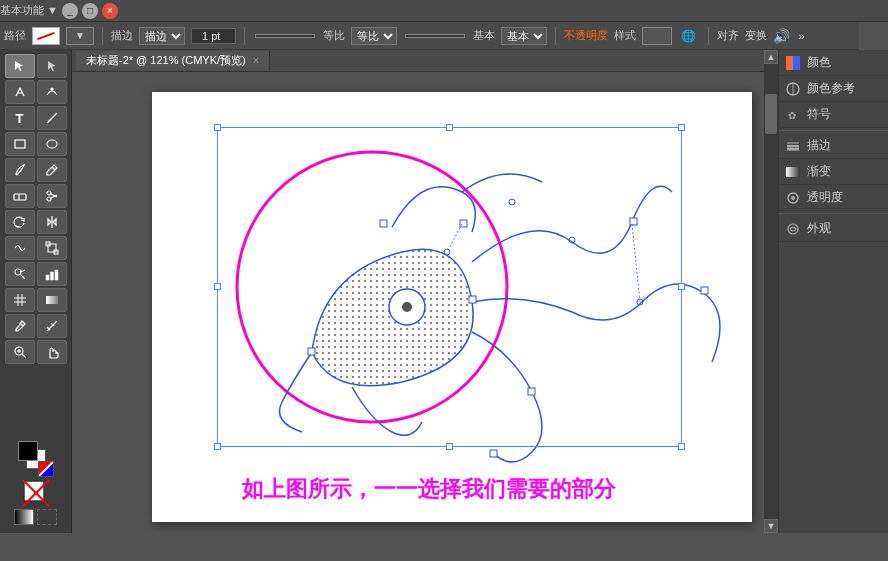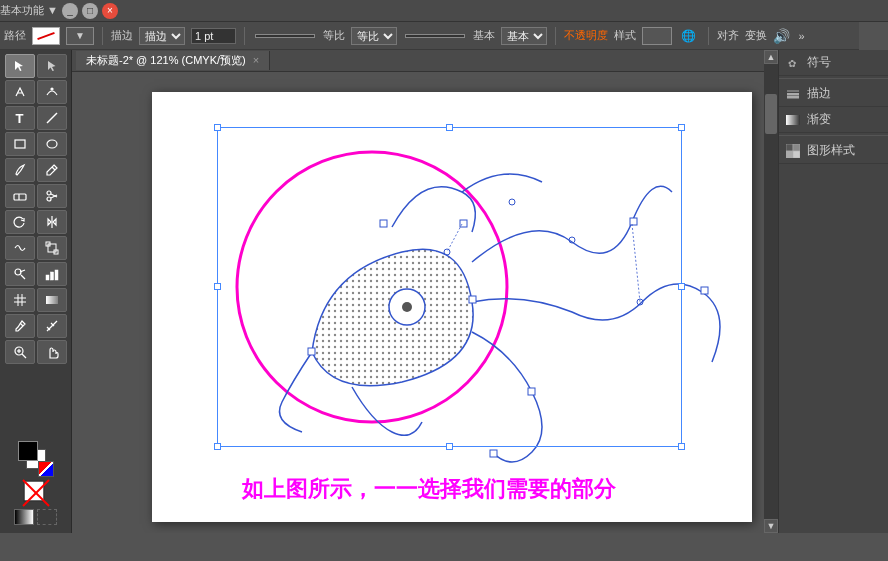--- a/index.html
+++ b/index.html
@@ -14,21 +14,21 @@
     #ai-logo { font-style: italic; font-weight: bold; font-size: 16px; color: #ff9a00; background: #3d0000; padding: 1px 4px; }
     #menu-bar { display: flex; align-items: center; gap: 2px; }
     .menu-item { color: #ccc; padding: 2px 6px; font-size: 12px; cursor: pointer; }
     #titlebar-right { display: flex; align-items: center; gap: 4px; padding-right: 6px; }
     .win-btn { width: 16px; height: 16px; border-radius: 50%; border: none; cursor: pointer; font-size: 10px; display: flex; align-items: center; justify-content: center; }
     #btn-min { background: #aaa; color: #333; }
     #btn-max { background: #aaa; color: #333; }
     #btn-close { background: #e74c3c; color: #fff; }
     .tb-separator { width: 1px; height: 18px; background: #666; margin: 0 2px; }
     .tb-label { color: #ccc; font-size: 11px; }
-    .tb-input { background: #333; border: 1px solid #666; color: #eee; width: 40px; font-size: 11px; padding: 1px 3px; }
+    .tb-input { background: #333; border: 1px solid #666; color: #eee; width: 40px; font-size: 11px; padding: 1px 10px; }
     .tb-select { background: #555; border: 1px solid #777; color: #eee; font-size: 11px; padding: 1px; }
 
     
     #toolbar2 {
       width: 859px; height: 28px; background: #4a4a4a; display: flex; align-items: center; padding: 0 4px; gap: 6px;
       border-bottom: 1px solid #3a3a3a;
     }
 
     
     #main { display: flex; width: 888px; height: 483px; }
@@ -428,20 +428,38 @@
     <div class="scroll-arrow">▲</div>
     <div class="scroll-track">
       <div class="scroll-thumb"></div>
     </div>
     <div class="scroll-arrow">▼</div>
   </div>
 
   <div id="rightpanel">
     <div class="panel-item">
       <div class="panel-icon">
+        <svg width="14" height="14" viewBox="0 0 14 14">
+            <rect x="0" y="0" width="7" height="14" fill="#ff6633"></rect>
+            <rect x="7" y="0" width="7" height="14" fill="#3366ff"></rect>
+          </svg>
+      </div>
+      <span class="panel-label">颜色</span>
+    </div>
+    <div class="panel-item">
+      <div class="panel-icon">
+        <svg width="14" height="14" viewBox="0 0 14 14">
+            <circle cx="7" cy="7" r="6" fill="none" stroke="#aaa" stroke-width="1.5"></circle>
+            <line x1="7" y1="1" x2="7" y2="13" stroke="#aaa" stroke-width="1"></line>
+          </svg>
+      </div>
+      <span class="panel-label">颜色参考</span>
+    </div>
+    <div class="panel-item">
+      <div class="panel-icon">
         <svg width="14" height="14" viewBox="0 0 14 14" fill="#aaa">
             <text x="2" y="11" font-size="10">✿</text>
           </svg>
       </div>
       <span class="panel-label">符号</span>
     </div>
     <div style="height:1px;background:#555;margin:2px 0;"></div>
     <div class="panel-item">
       <div class="panel-icon">
         <svg width="14" height="14" viewBox="0 0 14 14">
@@ -459,26 +477,33 @@
               <linearGradient id="pg">
                 <stop offset="0%" stop-color="white"></stop>
                 <stop offset="100%" stop-color="#333"></stop>
               </linearGradient>
             </defs>
             <rect x="0" y="2" width="14" height="10" fill="url(#pg)"></rect>
           </svg>
       </div>
       <span class="panel-label">渐变</span>
     </div>
+    <div class="panel-item">
+      <div class="panel-icon">
+        <svg width="14" height="14" viewBox="0 0 14 14">
+            <circle cx="7" cy="7" r="5" fill="none" stroke="#aaa" stroke-width="1.5"></circle>
+            <circle cx="7" cy="7" r="2" fill="#aaa"></circle>
+          </svg>
+      </div>
+      <span class="panel-label">透明度</span>
+    </div>
     <div style="height:1px;background:#555;margin:2px 0;"></div>
     <div class="panel-item">
       <div class="panel-icon">
-        <svg width="14" height="14" viewBox="0 0 14 14">
-            <rect x="0" y="0" width="7" height="7" fill="#555" stroke="#aaa" stroke-width="0.5"></rect>
-            <rect x="7" y="0" width="7" height="7" fill="#888" stroke="#aaa" stroke-width="0.5"></rect>
-            <rect x="0" y="7" width="7" height="7" fill="#aaa" stroke="#aaa" stroke-width="0.5"></rect>
-            <rect x="7" y="7" width="7" height="7" fill="#ccc" stroke="#aaa" stroke-width="0.5"></rect>
-          </svg>
-      </div>
-      <span class="panel-label">图形样式</span>
+        <svg width="14" height="14" viewBox="0 0 14 14" fill="none" stroke="#aaa" stroke-width="1.2">
+            <circle cx="7" cy="7" r="5"></circle>
+            <path d="M4 7 Q7 3 10 7 Q7 11 4 7"></path>
+          </svg>
+      </div>
+      <span class="panel-label">外观</span>
     </div>
   </div>
 </div>
 
 </body></html>

